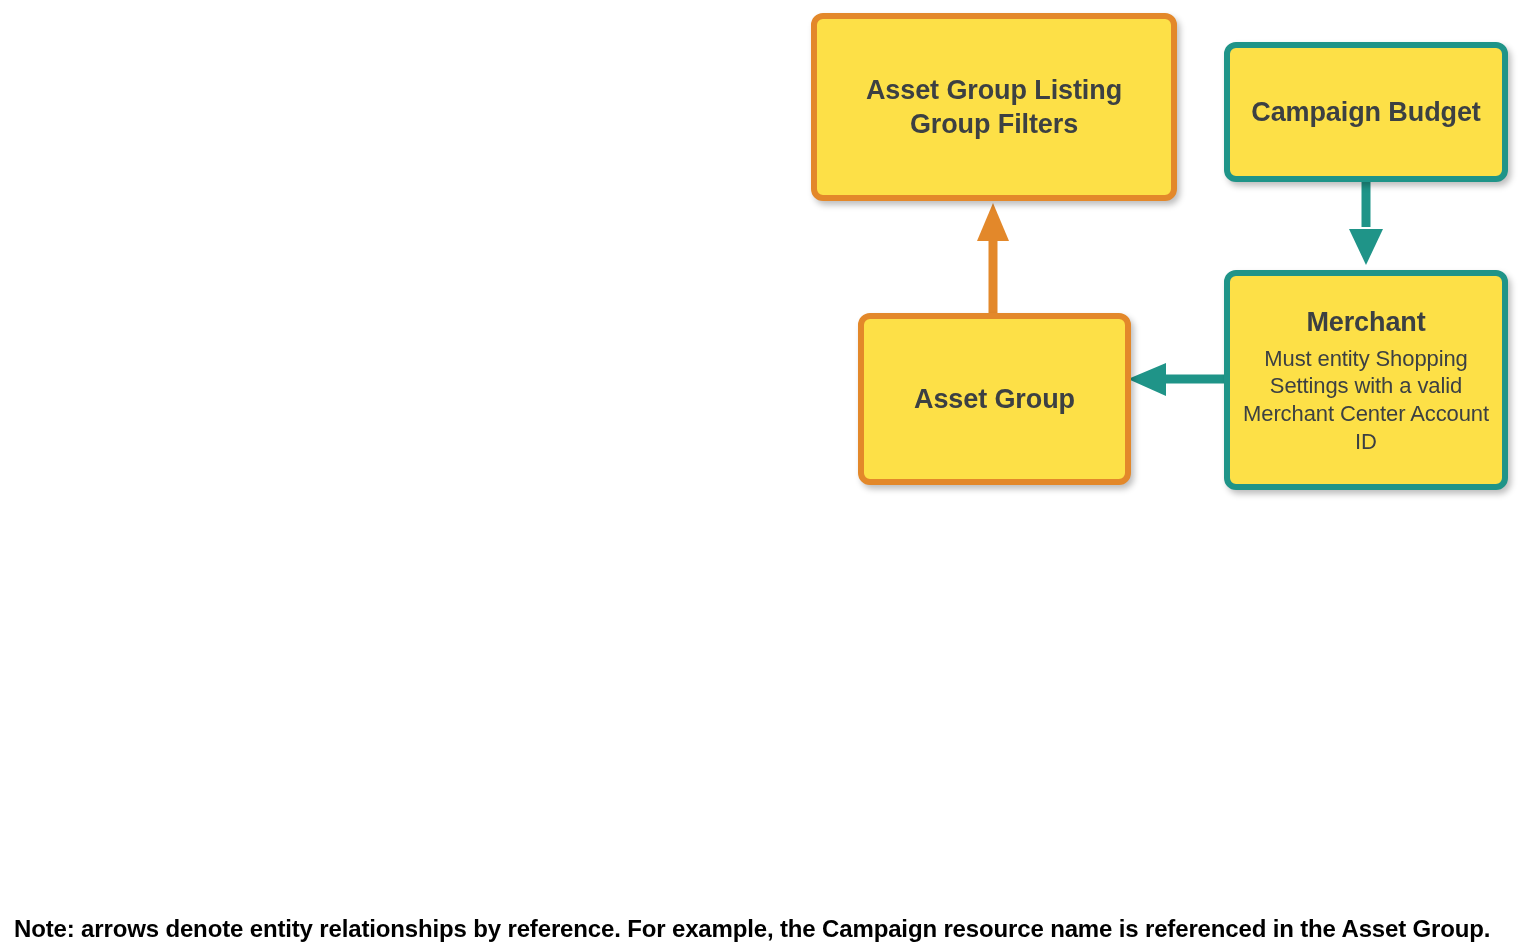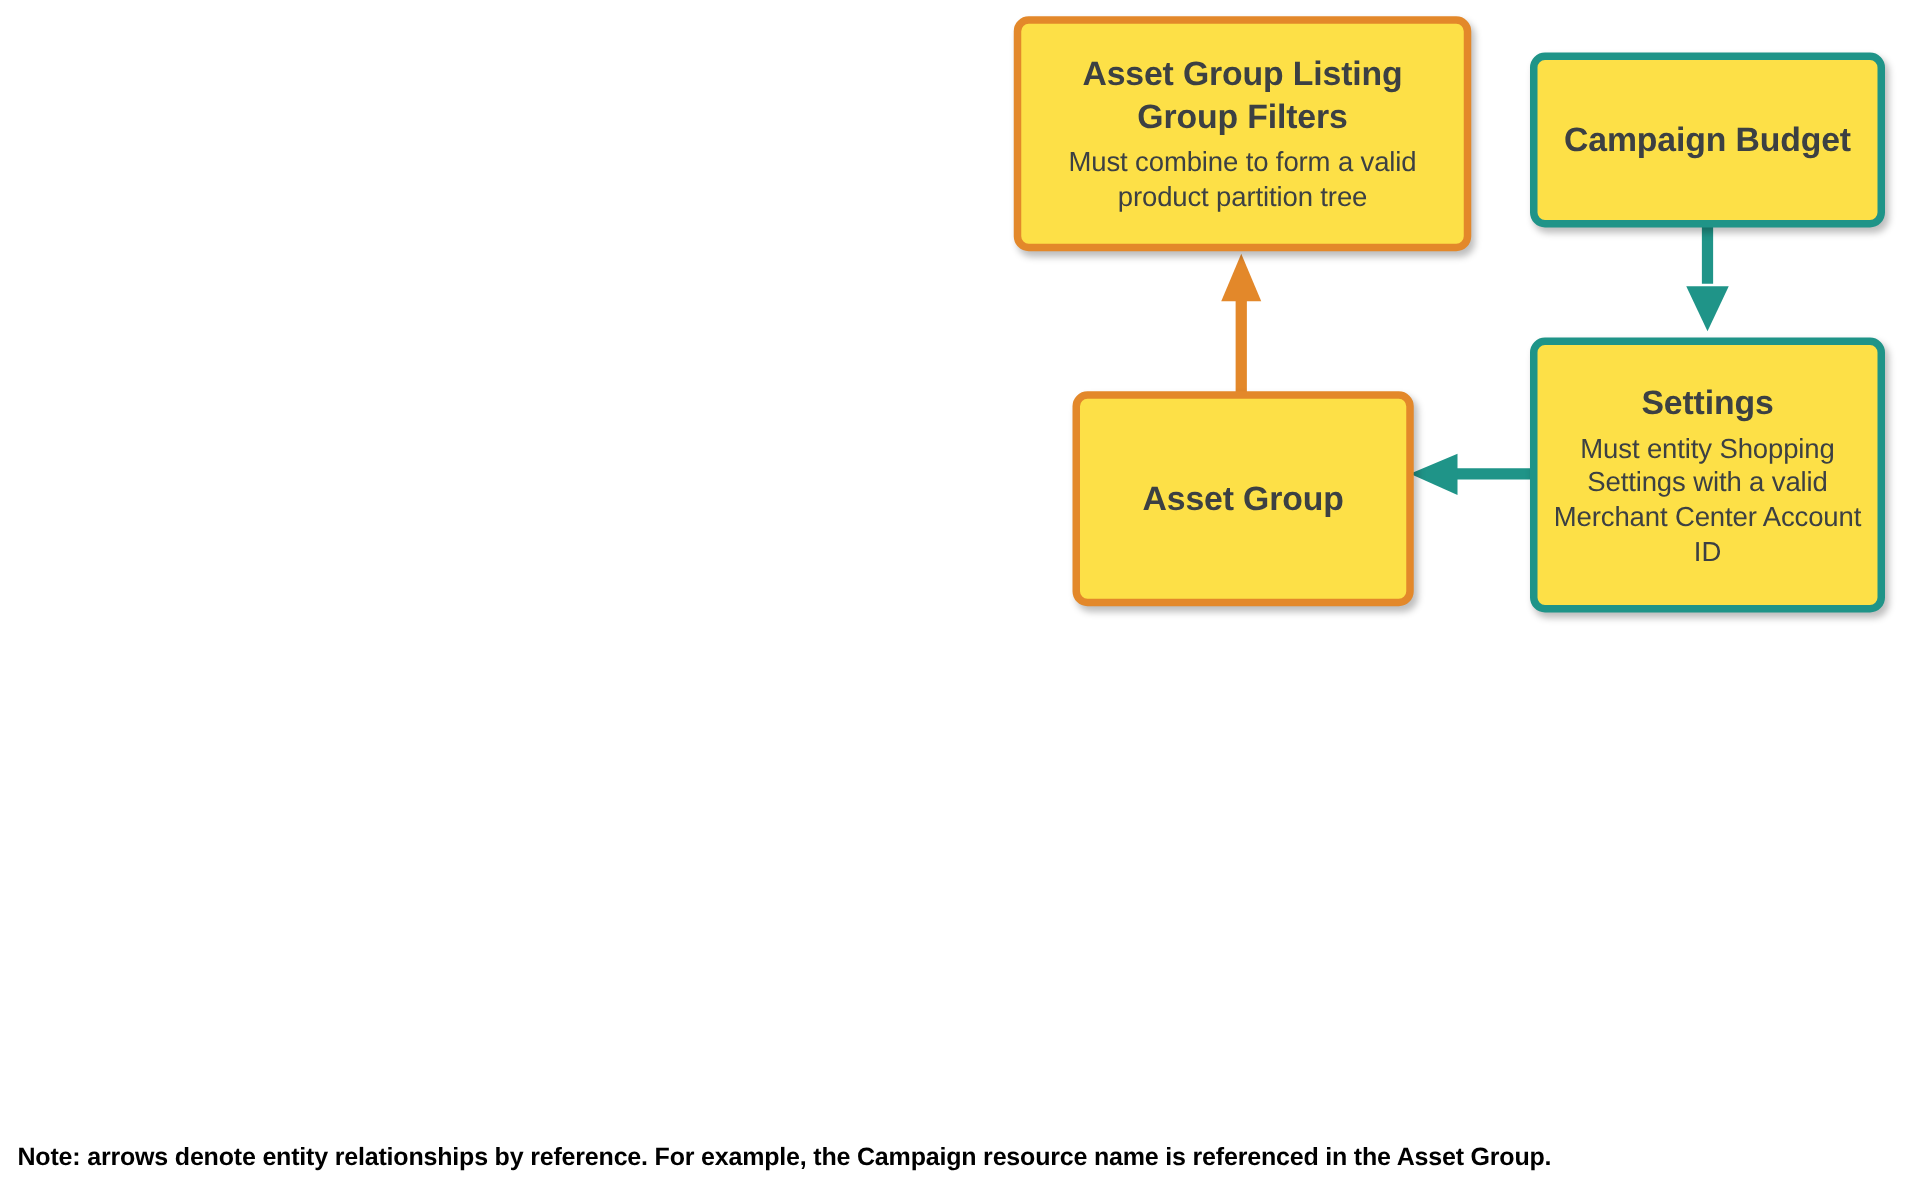--- a/index.html
+++ b/index.html
@@ -96,21 +96,21 @@
     top: 270px;
     width: 284px;
     height: 220px;
     border-color: #1f9488;
   }
 
   #footer-note {
     position: absolute;
     left: 14px;
     top: 915px;
-    font-size: 20px;
+    font-size: 24px;
     font-weight: bold;
     color: #000000;
     letter-spacing: -0.15px;
     white-space: nowrap;
   }
 </style>
 </head>
 <body>
 
 <div id="diagram-canvas">
@@ -128,31 +128,30 @@
     </g>
 
     <g>
       <line x1="1226" y1="379" x2="1163" y2="379" stroke="#1f9488" stroke-width="9"></line>
       <polygon points="1128,379 1166,363 1166,396" fill="#1f9488"></polygon>
     </g>
   </svg>
 
   <div class="node" id="node-asset-group-listing-group-filters">
     <div class="node-title">Asset Group Listing Group Filters</div>
-    <div class="node-desc">Must combine to form a valid product partition tree</div>
   </div>
 
   <div class="node" id="node-campaign-budget">
     <div class="node-title">Campaign Budget</div>
   </div>
 
   <div class="node" id="node-asset-group">
     <div class="node-title">Asset Group</div>
   </div>
 
   <div class="node" id="node-campaign">
-    <div class="node-title">Settings</div>
+    <div class="node-title">Merchant</div>
     <div class="node-desc">Must entity Shopping Settings with a valid Merchant Center Account ID</div>
   </div>
 
   <div id="footer-note">Note: arrows denote entity relationships by reference. For example, the Campaign resource name is referenced in the Asset Group.</div>
 
 </div>
 
 </body></html>

